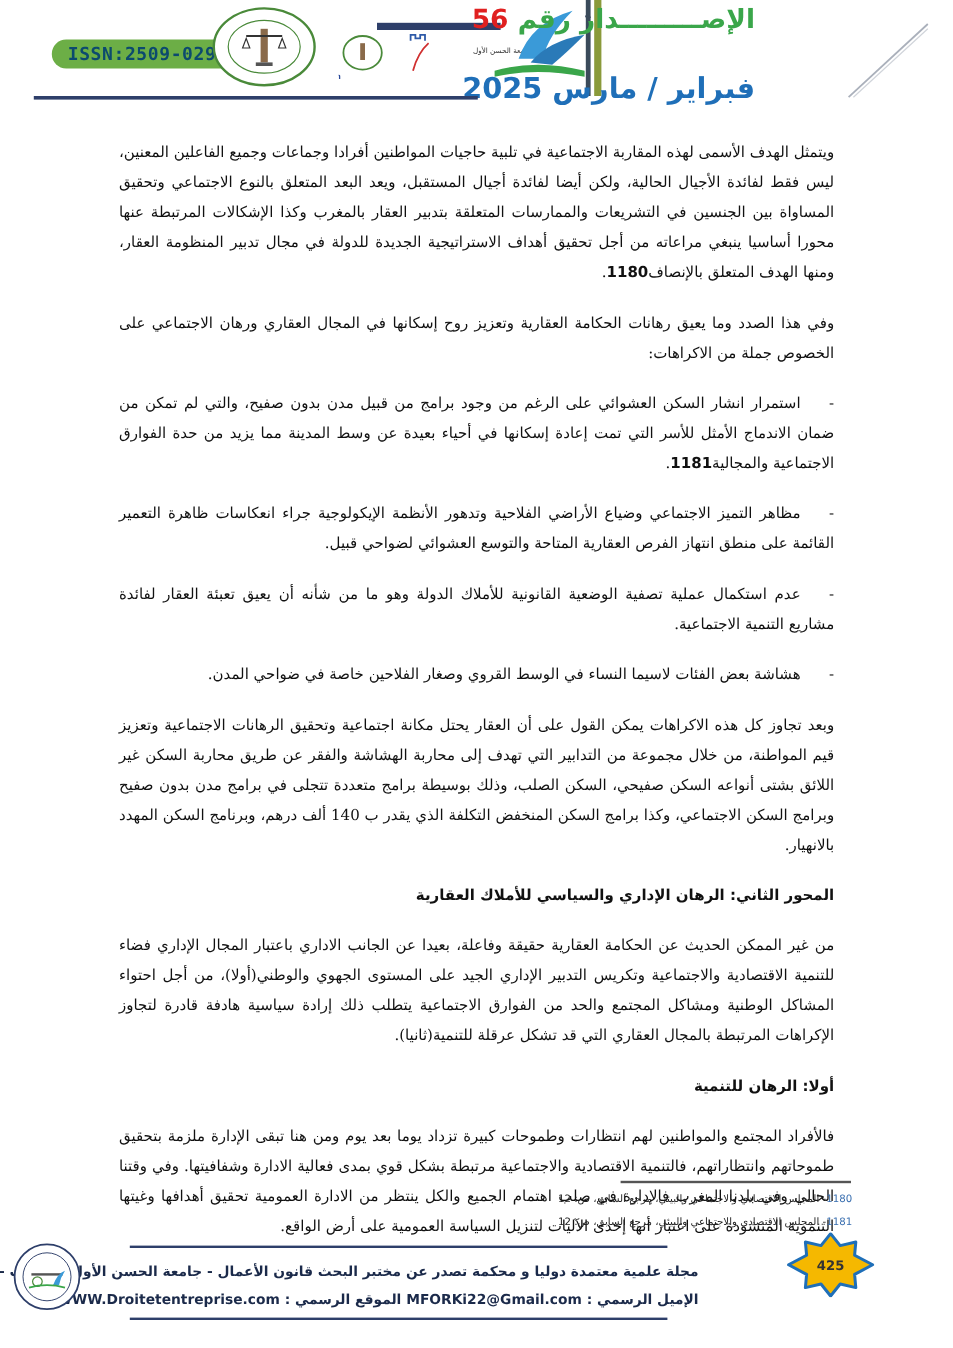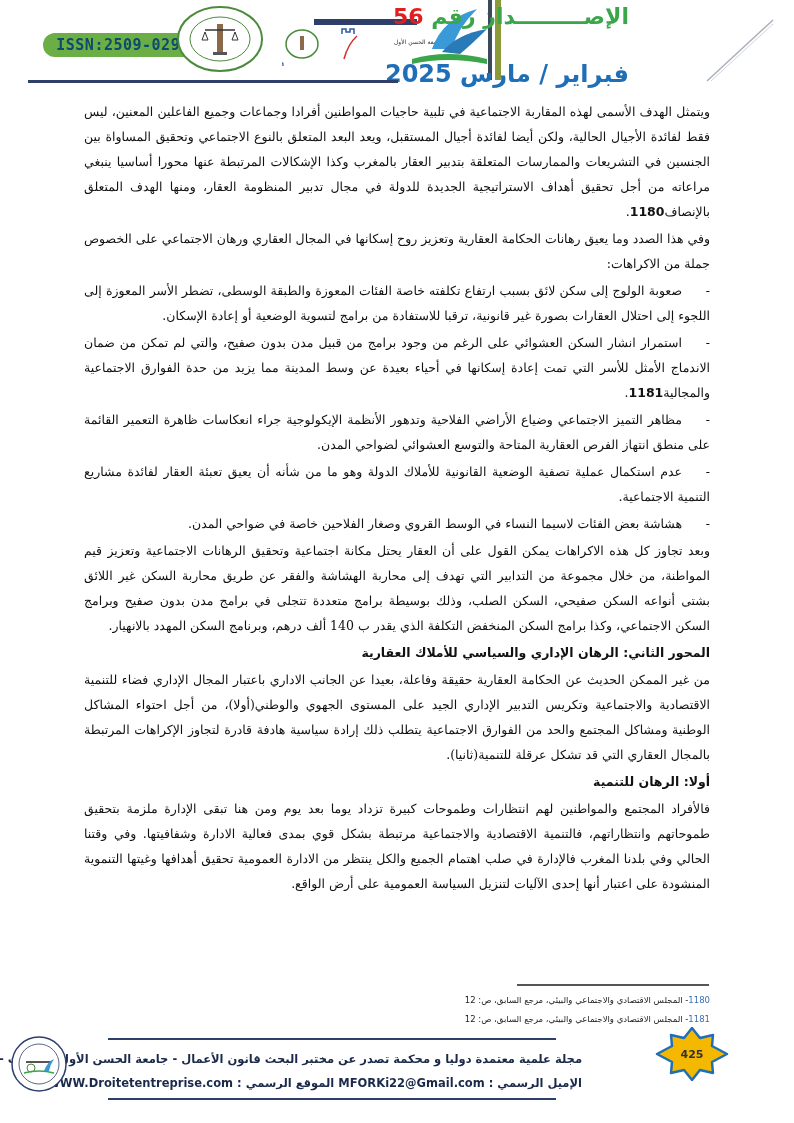--- a/index.html
+++ b/index.html
@@ -39,21 +39,21 @@
   .header-rule {
     position: absolute; left: 28px; top: 80px; width: 370px; height: 3px; background: #2e3f6a;
   }
 
   
   .content {
     position: absolute; top: 97px; left: 82px; width: 630px;
     direction: rtl; text-align: justify;
     font-family: "DejaVu Serif", serif; font-size: 12.5px; line-height: 25px; color: #111;
   }
-  .content p { margin: 2px; }
+  .content p { margin: 17px; }
   .content .bullet { position: relative; padding-right: 0; text-indent: 0; }
   .content .bullet .dash { display: inline-block; width: 28px; }
   .content .heading { font-family: "DejaVu Sans", sans-serif; font-weight: bold; font-size: 12.5px; }
   .fnref { font-family: "DejaVu Sans", sans-serif; font-weight: bold; }
 
   
   .fn-rule { position: absolute; left: 517px; top: 984px; width: 192px; height: 2px; background: #555; }
   .footnotes {
     position: absolute; top: 991px; right: 84px; width: 400px; direction: rtl;
     font-family: "DejaVu Sans", sans-serif; font-size: 8.5px; line-height: 19px; color: #222;
@@ -123,23 +123,22 @@
     <line x1="2" y1="63" x2="68" y2="2" stroke="#aab0bb" stroke-width="1.5"></line>
     <line x1="6" y1="63" x2="68" y2="6" stroke="#d0d4da" stroke-width="1"></line>
   </svg>
 
   <div class="header-rule"></div>
 </div>
 
 <div class="content">
   <p><span>ويتمثل الهدف الأسمى لهذه المقاربة الاجتماعية في تلبية حاجيات المواطنين أفرادا وجماعات وجميع الفاعلين المعنين، ليس فقط لفائدة الأجيال الحالية، ولكن أيضا لفائدة أجيال المستقبل، ويعد البعد المتعلق بالنوع الاجتماعي وتحقيق المساواة بين الجنسين في التشريعات والممارسات المتعلقة بتدبير العقار بالمغرب وكذا الإشكالات المرتبطة عنها محورا أساسيا ينبغي مراعاته من أجل تحقيق أهداف الاستراتيجية الجديدة للدولة في مجال تدبير المنظومة العقار، ومنها الهدف المتعلق بالإنصاف</span><span class="fnref">1180</span><span>.</span></p>
   <p>وفي هذا الصدد وما يعيق رهانات الحكامة العقارية وتعزيز روح إسكانها في المجال العقاري ورهان الاجتماعي على الخصوص جملة من الاكراهات:</p>
-  <p class="bullet"><span class="dash">-</span><span>صعوبة الولوج إلى سكن لائق بسبب ارتفاع تكلفته خاصة الفئات المعوزة والطبقة الوسطى، تضطر الأسر المعوزة إلى اللجوء إلى احتلال العقارات بصورة غير قانونية، ترقبا للاستفادة من برامج لتسوية الوضعية أو إعادة الإسكان.</span></p>
   <p class="bullet"><span class="dash">-</span><span>استمرار انشار السكن العشوائي على الرغم من وجود برامج من قبيل مدن بدون صفيح، والتي لم تمكن من ضمان الاندماج الأمثل للأسر التي تمت إعادة إسكانها في أحياء بعيدة عن وسط المدينة مما يزيد من حدة الفوارق الاجتماعية والمجالية</span><span class="fnref">1181</span><span>.</span></p>
-  <p class="bullet"><span class="dash">-</span><span>مظاهر التميز الاجتماعي وضياع الأراضي الفلاحية وتدهور الأنظمة الإيكولوجية جراء انعكاسات ظاهرة التعمير القائمة على منطق انتهاز الفرص العقارية المتاحة والتوسع العشوائي لضواحي المدن.</span></p>
+  <p class="bullet"><span class="dash">-</span><span>مظاهر التميز الاجتماعي وضياع الأراضي الفلاحية وتدهور الأنظمة الإيكولوجية جراء انعكاسات ظاهرة التعمير القائمة على منطق انتهاز الفرص العقارية المتاحة والتوسع العشوائي لضواحي قبيل.</span></p>
   <p class="bullet"><span class="dash">-</span><span>عدم استكمال عملية تصفية الوضعية القانونية للأملاك الدولة وهو ما من شأنه أن يعيق تعبئة العقار لفائدة مشاريع التنمية الاجتماعية.</span></p>
   <p class="bullet"><span class="dash">-</span><span>هشاشة بعض الفئات لاسيما النساء في الوسط القروي وصغار الفلاحين خاصة في ضواحي المدن.</span></p>
   <p>وبعد تجاوز كل هذه الاكراهات يمكن القول على أن العقار يحتل مكانة اجتماعية وتحقيق الرهانات الاجتماعية وتعزيز قيم المواطنة، من خلال مجموعة من التدابير التي تهدف إلى محاربة الهشاشة والفقر عن طريق محاربة السكن غير اللائق بشتى أنواعه السكن صفيحي، السكن الصلب، وذلك بوسيطة برامج متعددة تتجلى في برامج مدن بدون صفيح وبرامج السكن الاجتماعي، وكذا برامج السكن المنخفض التكلفة الذي يقدر ب 140 ألف درهم، وبرنامج السكن المهدد بالانهيار.</p>
   <p class="heading">المحور الثاني: الرهان الإداري والسياسي للأملاك العقارية</p>
   <p>من غير الممكن الحديث عن الحكامة العقارية حقيقة وفاعلة، بعيدا عن الجانب الاداري باعتبار المجال الإداري فضاء للتنمية الاقتصادية والاجتماعية وتكريس التدبير الإداري الجيد على المستوى الجهوي والوطني(أولا)، من أجل احتواء المشاكل الوطنية ومشاكل المجتمع والحد من الفوارق الاجتماعية يتطلب ذلك إرادة سياسية هادفة قادرة لتجاوز الإكراهات المرتبطة بالمجال العقاري التي قد تشكل عرقلة للتنمية(ثانيا).</p>
   <p class="heading">أولا: الرهان للتنمية</p>
   <p>فالأفراد المجتمع والمواطنين لهم انتظارات وطموحات كبيرة تزداد يوما بعد يوم ومن هنا تبقى الإدارة ملزمة بتحقيق طموحاتهم وانتظاراتهم، فالتنمية الاقتصادية والاجتماعية مرتبطة بشكل قوي بمدى فعالية الادارة وشفافيتها. وفي وقتنا الحالي وفي بلدنا المغرب فالإدارة في صلب اهتمام الجميع والكل ينتظر من الادارة العمومية تحقيق أهدافها وغيتها التنموية المنشودة على اعتبار أنها إحدى الآليات لتنزيل السياسة العمومية على أرض الواقع.</p>
 </div>
 
 <div class="fn-rule"></div>

